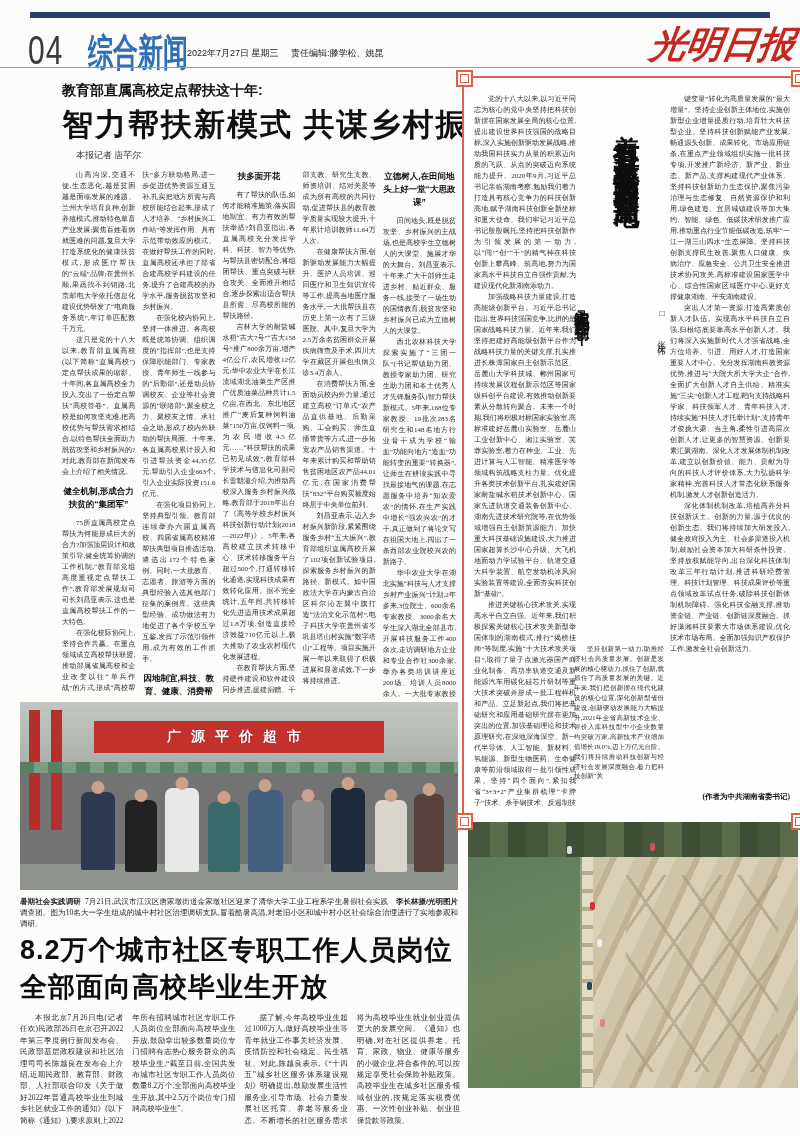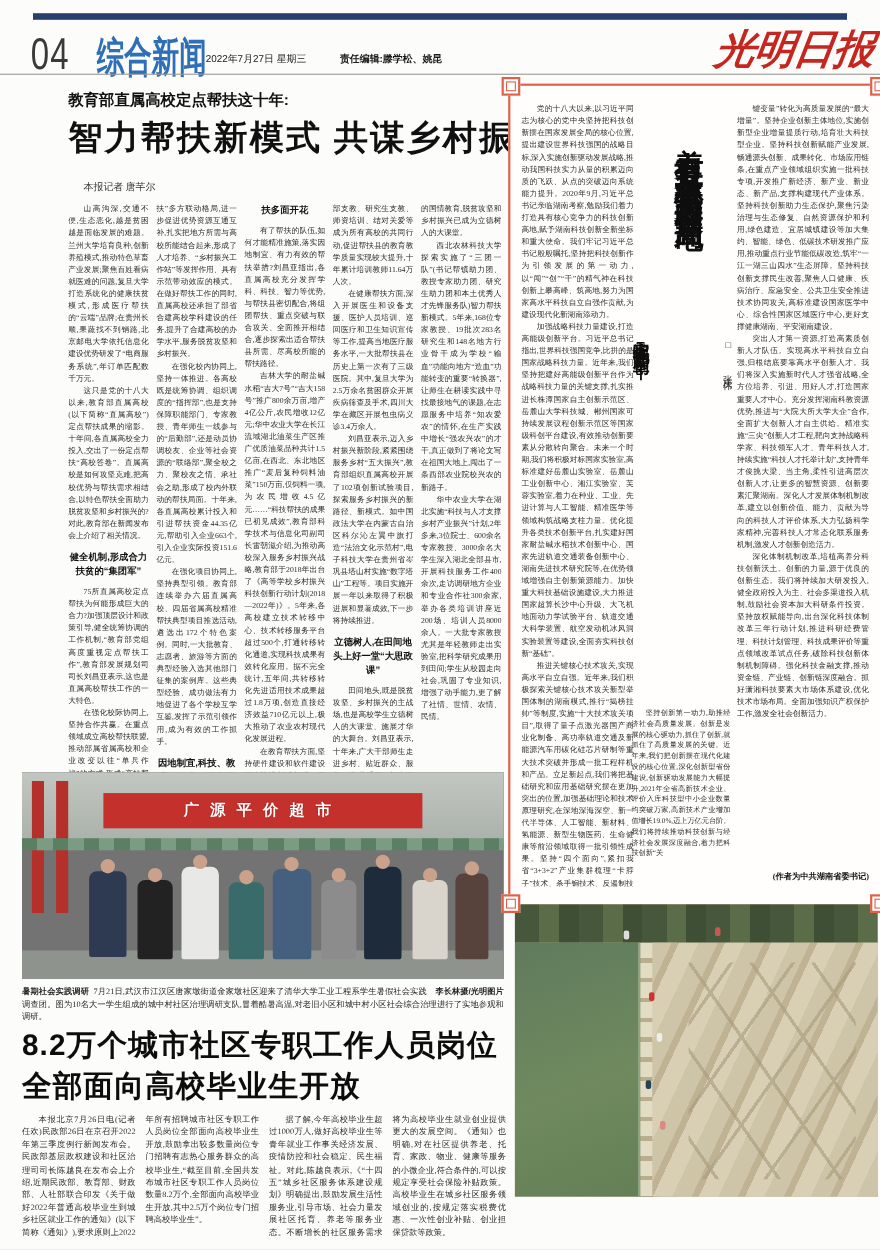--- a/index.html
+++ b/index.html
@@ -7,31 +7,31 @@
         font-family:"Liberation Serif","DejaVu Serif",serif;color:#222;}
   .abs{position:absolute;}
 
   
   .topbar{left:30px;top:12px;width:740px;height:6px;background:#27406b;}
   .page-num{left:28px;top:28px;font-size:30px;color:#3a3a3a;font-family:"Liberation Sans","DejaVu Sans",sans-serif;
             transform:scaleY(1.35);transform-origin:top left;letter-spacing:1px;}
   .section-name{left:88px;top:27px;font-size:25px;font-weight:900;color:#2e6fb7;
             font-family:"Liberation Sans","DejaVu Sans",sans-serif;transform:scaleY(1.5);transform-origin:top left;}
   .dateline{left:187px;top:47px;font-size:9px;color:#1a1a1a;font-family:"Liberation Sans","DejaVu Sans",sans-serif;}
-  .dateline b{margin-left:28px;font-weight:bold;}
+  .dateline b{margin-left:10px;font-weight:normal;}
   .masthead{left:650px;top:20px;width:146px;font-size:37px;color:#c5261f;font-style:italic;font-weight:bold;
             font-family:"DejaVu Serif","Liberation Serif",serif;transform:skewX(-8deg);letter-spacing:-1px;}
   .headrule{left:0;top:67px;width:800px;height:1px;background:#9a9a96;}
 
   
   .main-art{left:62px;top:82px;width:394px;height:620px;}
   .kicker{font-size:14px;font-weight:bold;font-family:"Liberation Sans","DejaVu Sans",sans-serif;color:#111;}
   .headline{margin-top:4px;font-size:31px;font-weight:900;letter-spacing:2px;color:#101010;
             font-family:"Liberation Sans","DejaVu Sans",sans-serif;white-space:nowrap;}
-  .byline{margin-top:18px;margin-left:14px;font-size:9px;color:#333;}
+  .byline{margin-top:3px;margin-left:14px;font-size:9px;color:#333;}
   .main-body{margin-top:8px;height:534px;column-count:5;column-gap:7px;column-fill:auto;overflow:hidden;
              font-size:7px;line-height:11px;text-align:justify;color:#2b2b2b;}
   .para{margin:0;text-indent:2em;}
   .subhead{margin:7px 0;font-size:8.5px;line-height:13px;font-weight:bold;text-align:center;text-indent:0;
            font-family:"Liberation Sans","DejaVu Sans",sans-serif;color:#111;}
 
   
   .frame{left:462px;top:76px;width:336px;height:744px;border:2px solid #df614a;background:#fffefc;}
   .knot{width:13px;height:13px;background:#fffefc;border:2px solid #df614a;position:absolute;z-index:3;}
   .knot::before{content:'';position:absolute;inset:2px;border:1.5px solid #df614a;}
@@ -118,21 +118,22 @@
         <p class="para">这只是党的十八大以来,教育部直属高校(以下简称“直属高校”)定点帮扶成果的缩影。十年间,各直属高校全力投入,交出了一份定点帮扶“高校答卷”。直属高校是如何攻坚克难,把高校优势与帮扶需求相结合,以特色帮扶全面助力脱贫攻坚和乡村振兴的?对此,教育部在新闻发布会上介绍了相关情况。</p>
         <h3 class="subhead">健全机制,形成合力扶贫的“集团军”</h3>
         <p class="para">75所直属高校定点帮扶为何能形成巨大的合力?加强顶层设计和政策引导,健全统筹协调的工作机制,“教育部党组高度重视定点帮扶工作”,教育部发展规划司司长刘昌亚表示,这也是直属高校帮扶工作的一大特色。</p>
         <p class="para">在强化校际协同上,坚持合作共赢。在重点领域成立高校帮扶联盟,推动部属省属高校和企业改变以往“单兵作战”的方式,形成“高校帮扶”多方联动格局,进一步促进优势资源互通互补,扎实把地方所需与高校所能结合起来,形成了人才培养、“乡村振兴工作站”等发挥作用、具有示范带动效应的模式。在做好帮扶工作的同时,直属高校还承担了部省合建高校学科建设的任务,提升了合建高校的办学水平,服务脱贫攻坚和乡村振兴。</p>
         <p class="para">在强化校内协同上,坚持一体推进。各高校既是统筹协调、组织调度的“指挥部”,也是支持保障职能部门、专家教授、青年师生一线参与的“后勤部”,还是动员协调校友、企业等社会资源的“联络部”,聚全校之力、聚校友之情、承社会之助,形成了校内外联动的帮扶局面。十年来,各直属高校累计投入和引进帮扶资金44.35亿元,帮助引入企业663个,引入企业实际投资151.6亿元。</p>
         <p class="para">在强化项目协同上,坚持典型引领。教育部连续举办六届直属高校、四届省属高校精准帮扶典型项目推选活动,遴选出172个特色案例。同时,一大批教育、志愿者、旅游等方面的典型经验入选其他部门征集的案例库。这些典型经验、成功做法有力地促进了各个学校互学互鉴,发挥了示范引领作用,成为有效的工作抓手。</p>
         <h3 class="subhead">因地制宜,科技、教育、健康、消费帮扶多面开花</h3>
         <p class="para">有了帮扶的队伍,如何才能精准施策,落实因地制宜、有力有效的帮扶举措?刘昌亚指出,各直属高校充分发挥学科、科技、智力等优势,与帮扶县密切配合,将组团帮扶、重点突破与联合攻关、全面推开相结合,逐步探索出适合帮扶县所需、尽高校所能的帮扶路径。</p>
         <p class="para">吉林大学的耐盐碱水稻“吉大7号”“吉大158号”推广800余万亩,增产4亿公斤,农民增收12亿元;华中农业大学在长江流域湖北油菜生产区推广优质油菜品种共计1.5亿亩,在西北、东北地区推广“麦后复种饲料油菜”150万亩,仅饲料一项,为农民增收4.5亿元……“科技帮扶的成果已初见成效”,教育部科学技术与信息化司副司长雷朝滋介绍,为推动高校深入服务乡村振兴战略,教育部于2018年出台了《高等学校乡村振兴科技创新行动计划(2018—2022年)》。5年来,各高校建立技术转移中心、技术转移服务平台超过500个,打通转移转化通道,实现科技成果有效转化应用。据不完全统计,五年间,共转移转化先进适用技术成果超过1.8万项,创造直接经济效益710亿元以上,极大推动了农业农村现代化发展进程。</p>
         <p class="para">在教育帮扶方面,坚持硬件建设和软件建设同步推进,援建捐赠、干部支教、研究生支教、师资培训、结对关爱等成为所有高校的共同行动,促进帮扶县的教育教学质量实现较大提升,十年累计培训教师11.64万人次。</p>
-        <p class="para">在健康帮扶方面,深入开展医生和设备支援、医护人员培训、巡回医疗和卫生知识宣传等工作,提高当地医疗服务水平,一大批帮扶县在历史上第一次有了三级医院。其中,复旦大学为2.5万余名贫困群众开展疾病筛查及手术,四川大学在藏区开展包虫病义诊3.4万余人。</p>
+        <p class="para">在健康帮扶方面,创新驱动发展能力大幅提升、医护人员培训、巡回医疗和卫生知识宣传等工作,提高当地医疗服务水平,一大批帮扶县在历史上第一次有了三级医院。其中,复旦大学为2.5万余名贫困群众开展疾病筛查及手术,四川大学在藏区开展包虫病义诊3.4万余人。</p>
+        <p class="para">在消费帮扶方面,全面动员校内外力量,通过建立高校“订单式”农产品直供基地、后勤采购、工会购买、师生直播带货等方式,进一步拓宽农产品销售渠道。十年来累计购买和帮助销售贫困地区农产品44.01亿元,在国家消费帮扶“832”平台购买额度始终居于中央单位前列。</p>
         <p class="para">刘昌亚表示,迈入乡村振兴新阶段,紧紧围绕服务乡村“五大振兴”,教育部组织直属高校开展了102项创新试验项目,探索服务乡村振兴的新路径、新模式。如中国政法大学在内蒙古自治区科尔沁左翼中旗打造“法治文化示范村”,电子科技大学在贵州省岑巩县塔山村实施“数字塔山”工程等。项目实施开展一年以来取得了积极进展和显著成效,下一步将持续推进。</p>
         <h3 class="subhead">立德树人,在田间地头上好一堂“大思政课”</h3>
         <p class="para">田间地头,既是脱贫攻坚、乡村振兴的主战场,也是高校学生立德树人的大课堂、施展才华的大舞台。刘昌亚表示,十年来,广大干部师生走进乡村、贴近群众、服务一线,接受了一场生动的国情教育,脱贫攻坚和乡村振兴已成为立德树人的大课堂。</p>
         <p class="para">西北农林科技大学探索实施了“三团一队”(书记帮镇助力团、教授专家助力团、研究生助力团和本土优秀人才先锋服务队)智力帮扶新模式。5年来,168位专家教授、19批次283名研究生和148名地方行业骨干成为学校“输血”功能向地方“造血”功能转变的重要“转换器”,让师生在耕读实践中寻找最接地气的课题,在志愿服务中培养“知农爱农”的情怀,在生产实践中增长“强农兴农”的才干,真正做到了将论文写在祖国大地上,闯出了一条西部农业院校兴农的新路子。</p>
         <p class="para">华中农业大学在湖北实施“科技与人才支撑乡村产业振兴”计划,2年多来,3位院士、600余名专家教授、3000余名大学生深入湖北全部县市,开展科技服务工作400余次,走访调研地方企业和专业合作社300余家,举办各类培训讲座近200场、培训人员8000余人。一大批专家教授尤其是年轻教师走出实验室,把科学研究成果用到田间;学生从校园走向社会,巩固了专业知识,增强了动手能力,更了解了社情、世情、农情、民情。</p>
       </div>
   </div>
 
   <div class="abs frame">
     <div class="knot k-tl"></div>

